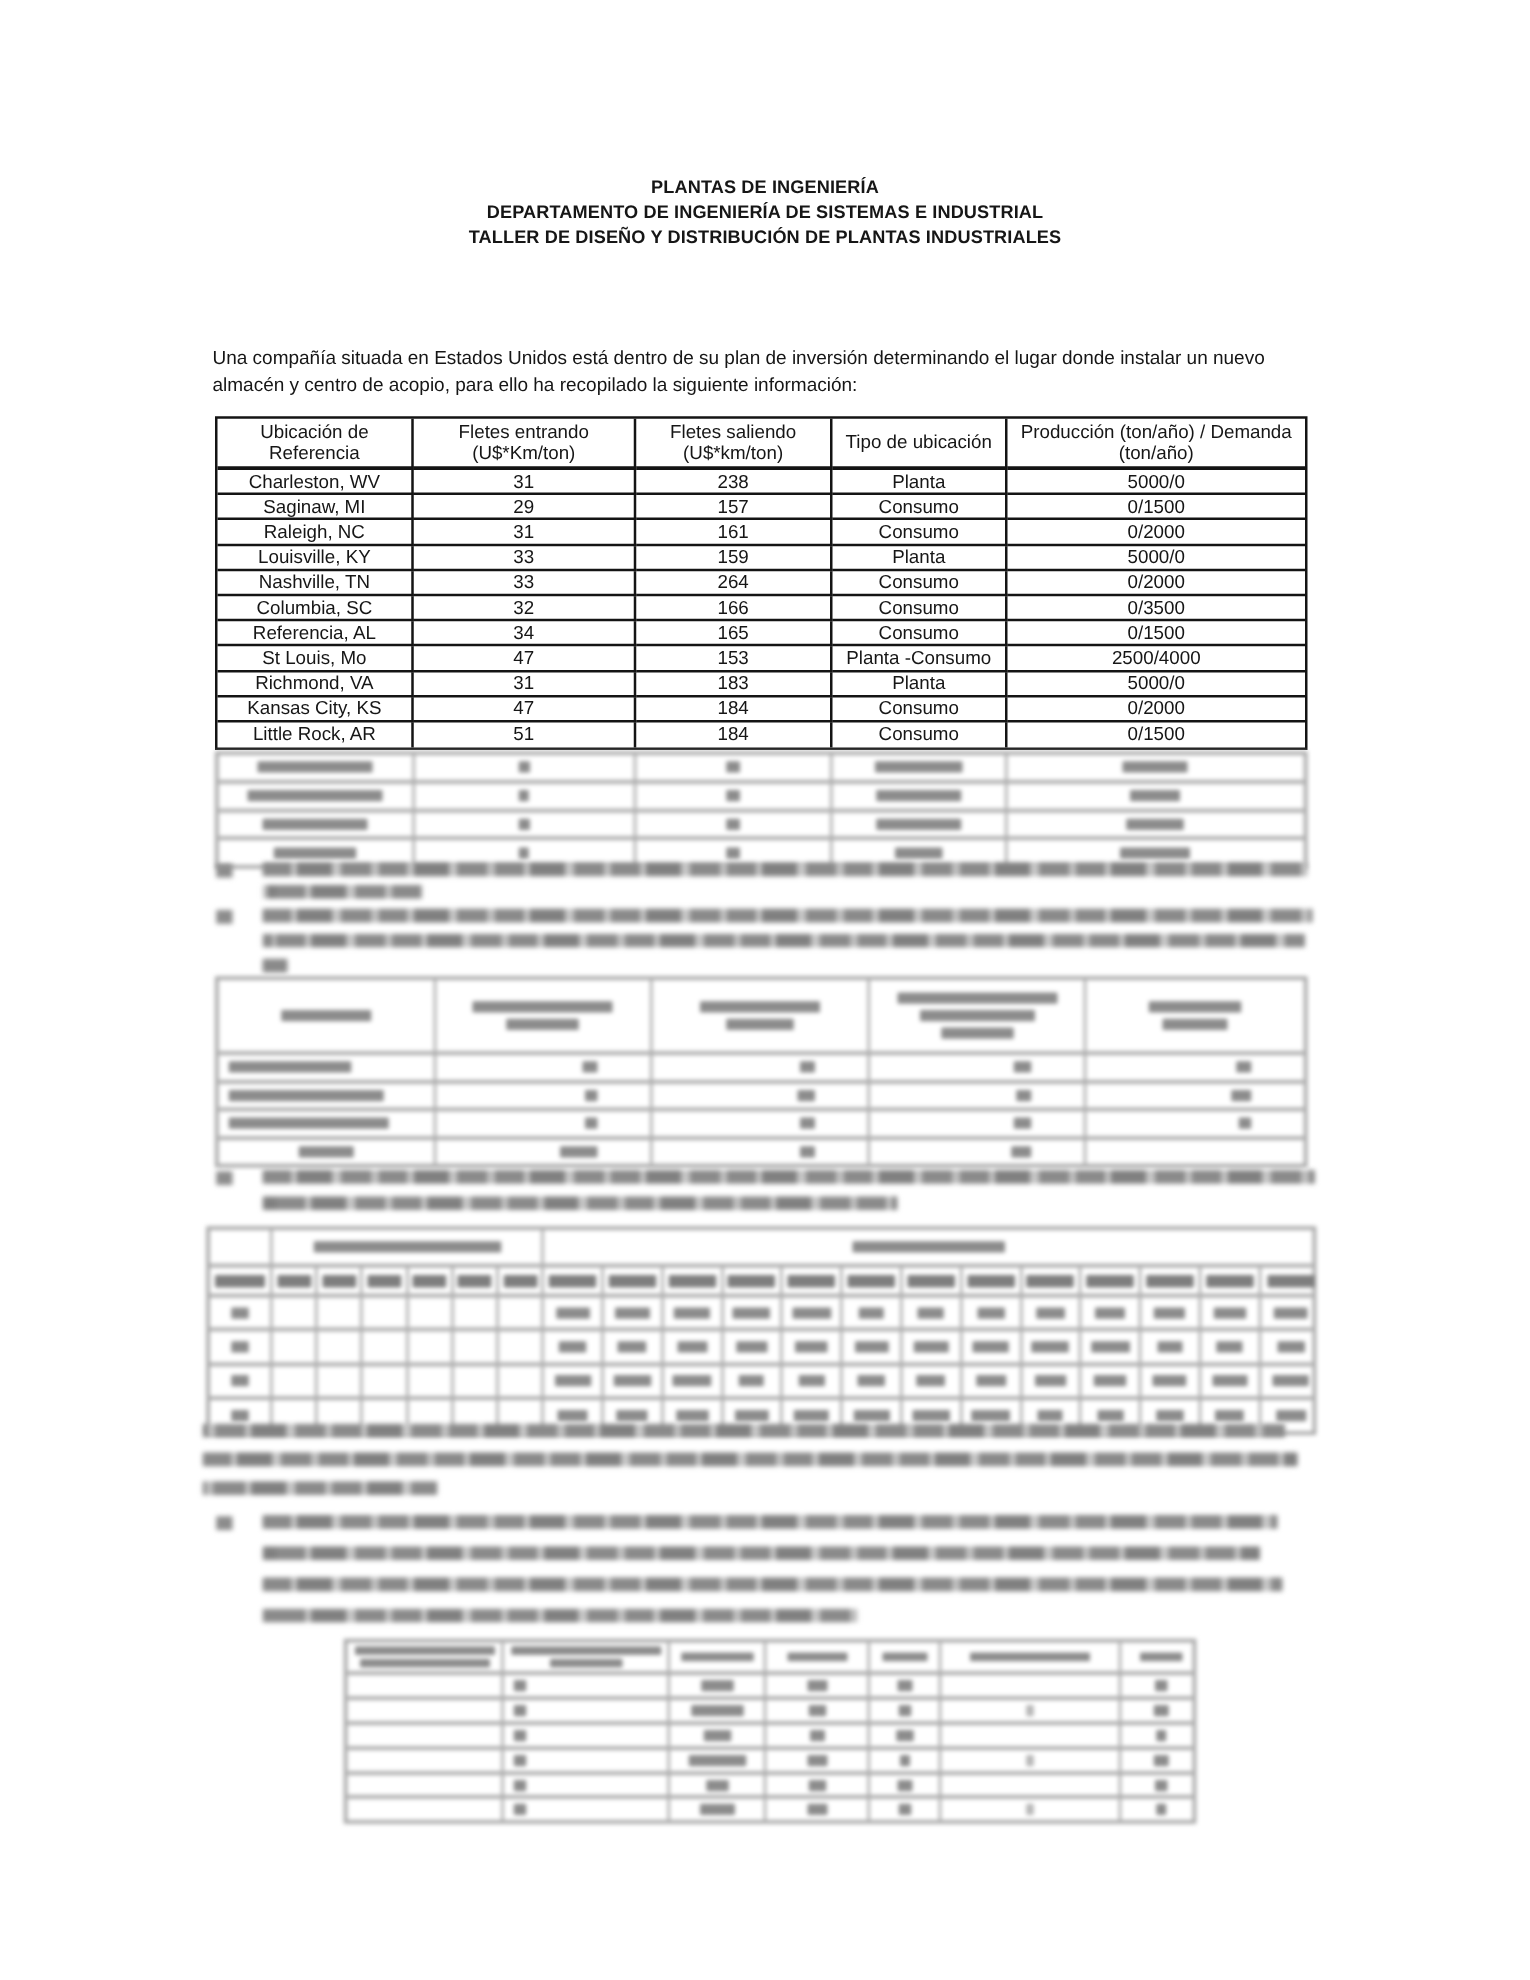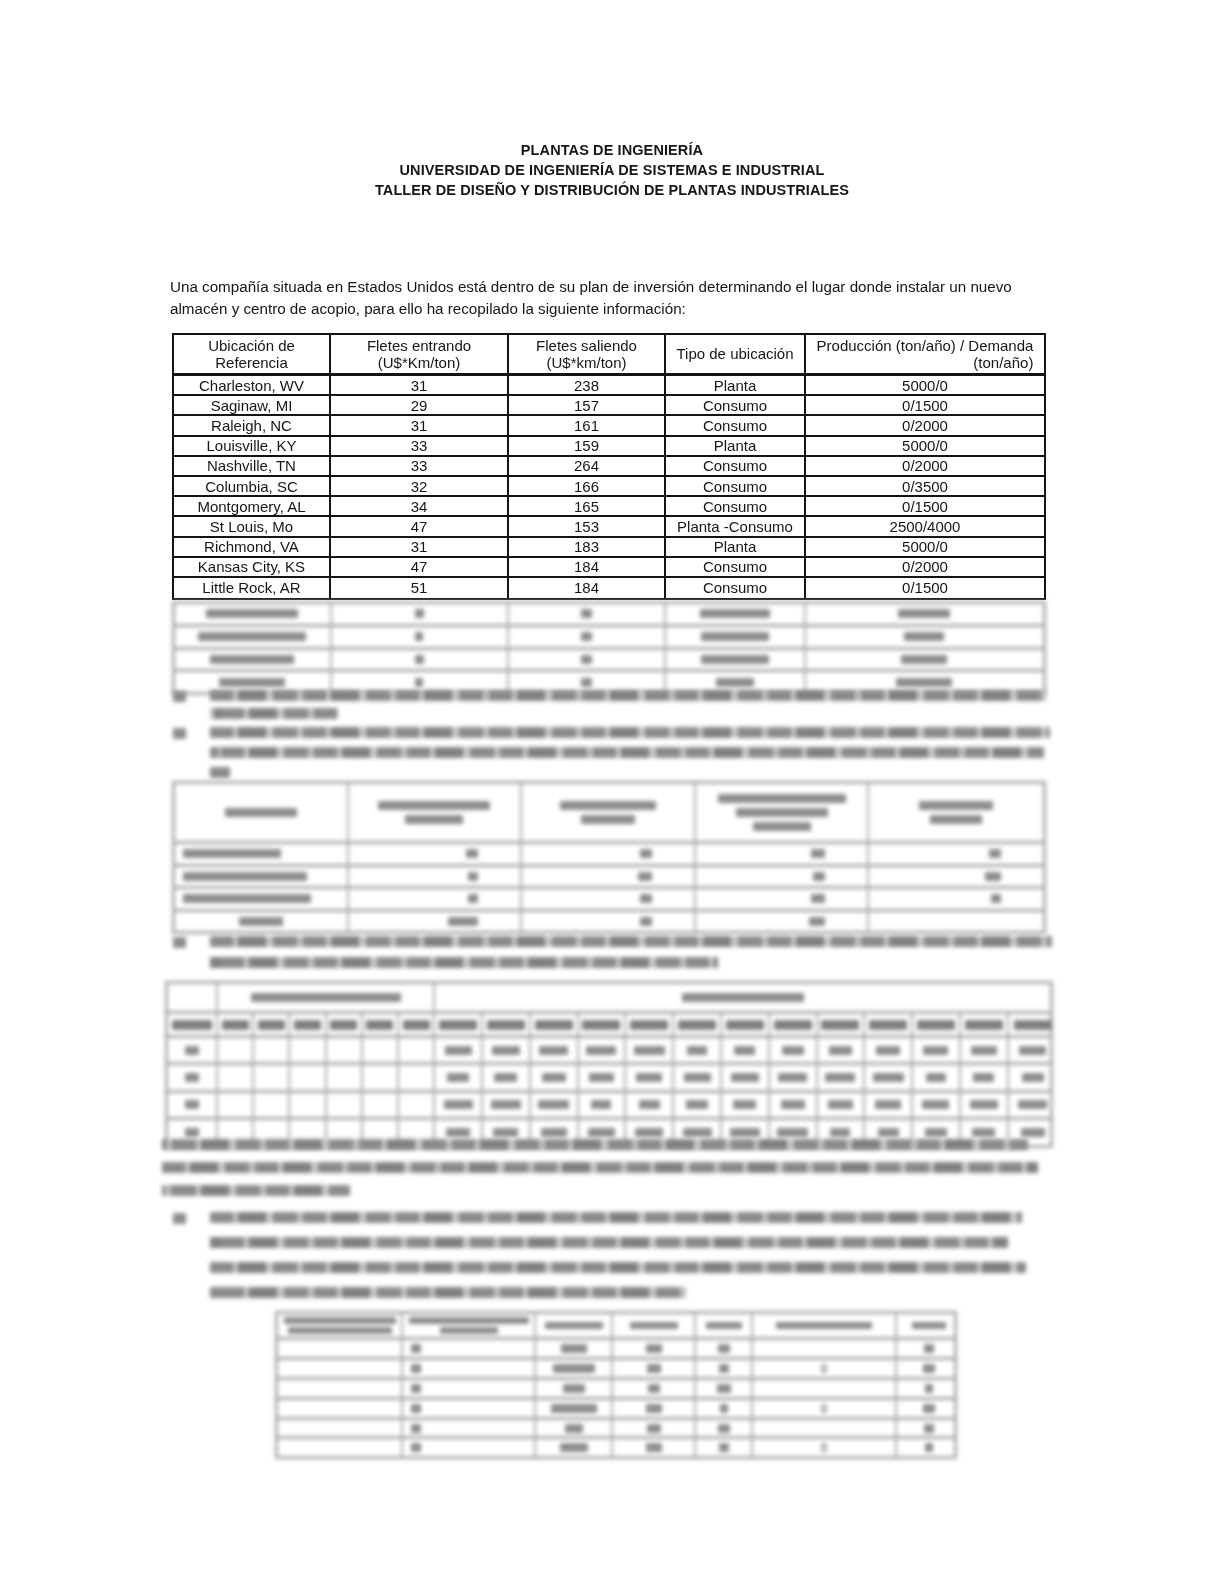--- a/index.html
+++ b/index.html
@@ -16,21 +16,21 @@
 
   
   .loc-table{position:absolute;top:333px;left:172px;width:874px;box-sizing:border-box;
              display:grid;grid-template-columns:157fr 178fr 157fr 140fr 238fr;
              border:2px solid #141414;background:#fff;}
   .loc-hcell{display:flex;align-items:center;justify-content:center;text-align:center;
              white-space:pre-line;height:41px;box-sizing:border-box;font-size:15px;line-height:17.5px;
              border-bottom:3px solid #141414;border-right:2px solid #141414;}
   .loc-cell{display:flex;align-items:center;justify-content:center;height:20.2px;box-sizing:border-box;
             font-size:15px;line-height:1;border-bottom:2px solid #141414;border-right:2px solid #141414;}
-  .loc-table > :nth-child(5n){border-right:none;text-align:right;}
+  .loc-table > :nth-child(5n){border-right:none;}
   .loc-table > :nth-child(n+56){border-bottom:none;}
 
   
   .blurred{filter:blur(1.9px);}
   .btable{position:absolute;box-sizing:border-box;border:3px solid #a8a8a8;background:#fff;}
   .brow{display:grid;border-bottom:3px solid #a8a8a8;}
   .brow:last-child{border-bottom:none;}
   .bc{display:flex;align-items:center;justify-content:center;box-sizing:border-box;
       border-right:2.5px solid #a8a8a8;overflow:hidden;}
   .bc:last-child{border-right:none;}
@@ -47,21 +47,21 @@
          background:repeating-linear-gradient(90deg,#8a8a8a 0 23px,#c2c2c2 23px 28px,#808080 28px 56px,#c6c6c6 56px 63px,#8a8a8a 63px 87px,#bfbfbf 87px 93px);}
   .rline:nth-child(odd){background-position:11px 0;}
 </style>
 </head>
 <body>
 
 <div class="page">
 
   <div class="doc-header">
     <div>PLANTAS DE INGENIERÍA</div>
-    <div>UNIVERSIDAD DE INGENIERÍA DE SISTEMAS E INDUSTRIAL</div>
+    <div>DEPARTAMENTO DE INGENIERÍA DE SISTEMAS E INDUSTRIAL</div>
     <div>TALLER DE DISEÑO Y DISTRIBUCIÓN DE PLANTAS INDUSTRIALES</div>
   </div>
 
   <p class="intro">Una compañía situada en Estados Unidos está dentro de su plan de inversión determinando el lugar donde instalar un nuevo almacén y centro de acopio, para ello ha recopilado la siguiente información:</p>
 
   <div class="loc-table" id="loc-table">
     <div class="loc-hcell">Ubicación de
 Referencia</div>
     <div class="loc-hcell">Fletes entrando
 (U$*Km/ton)</div>
@@ -93,21 +93,21 @@
       <div class="loc-cell">Nashville, TN</div>
       <div class="loc-cell">33</div>
       <div class="loc-cell">264</div>
       <div class="loc-cell">Consumo</div>
       <div class="loc-cell">0/2000</div>
       <div class="loc-cell">Columbia, SC</div>
       <div class="loc-cell">32</div>
       <div class="loc-cell">166</div>
       <div class="loc-cell">Consumo</div>
       <div class="loc-cell">0/3500</div>
-      <div class="loc-cell">Montgomery, AL</div>
+      <div class="loc-cell">Referencia, AL</div>
       <div class="loc-cell">34</div>
       <div class="loc-cell">165</div>
       <div class="loc-cell">Consumo</div>
       <div class="loc-cell">0/1500</div>
       <div class="loc-cell">St Louis, Mo</div>
       <div class="loc-cell">47</div>
       <div class="loc-cell">153</div>
       <div class="loc-cell">Planta -Consumo</div>
       <div class="loc-cell">2500/4000</div>
       <div class="loc-cell">Richmond, VA</div>

